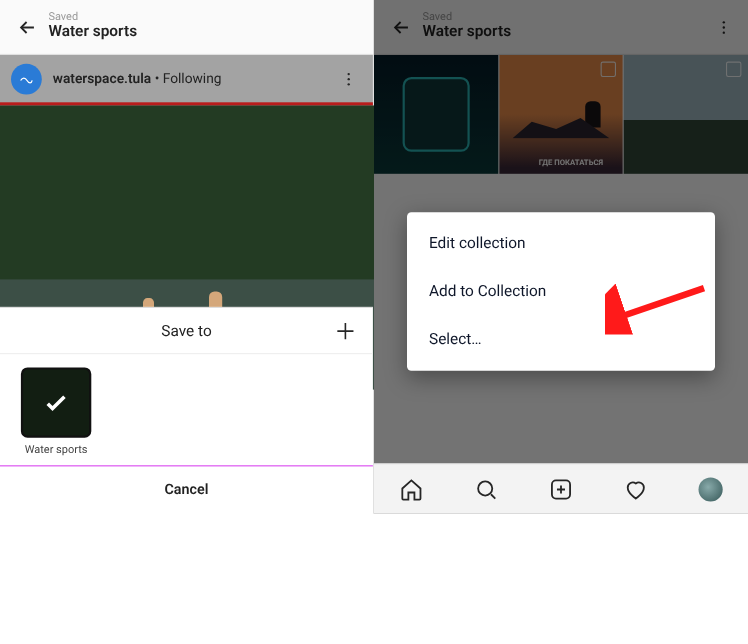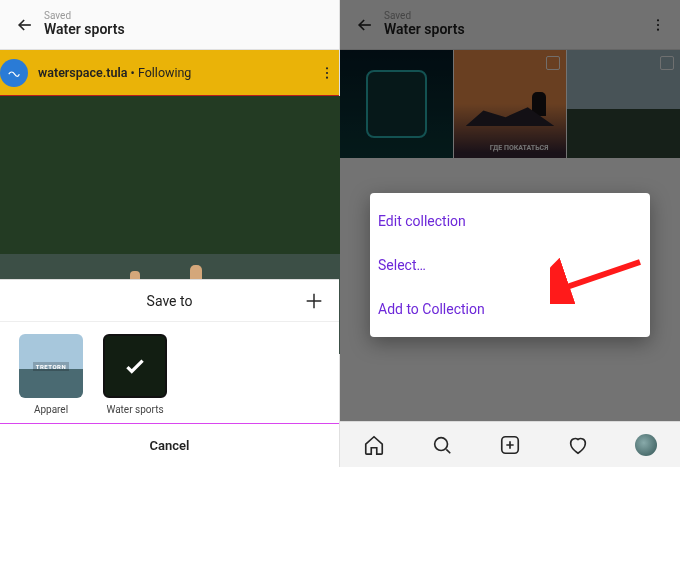--- a/index.html
+++ b/index.html
@@ -10,21 +10,21 @@
 
   
   .header { height: 50px; display: flex; align-items: center; padding: 0 10px; background: #fafafa; border-bottom: 1px solid #e0e0e0; }
   .back-btn { width: 30px; height: 30px; display:flex; align-items:center; justify-content:center; }
   .header-text { flex: 1; margin-left: 4px; }
   .header-saved { font-size: 10px; color: #999; line-height: 1; }
   .header-title { font-size: 14px; font-weight: 600; color: #222; line-height: 1.2; }
   .more-btn { width: 24px; height: 24px; display:flex; align-items:center; justify-content:center; }
 
   
-  .user-row { height: 46px; display:flex; align-items:center; padding: 0 0; background: #eab308; border-bottom: 1px solid #b91c1c; }
+  .user-row { height: 46px; display:flex; align-items:center; padding: 0 10px; background: #a3a3a3; border-bottom: 3px solid #b91c1c; }
   .avatar { width: 28px; height:28px; border-radius:50%; background:#2a7bd6; display:flex; align-items:center; justify-content:center; }
   .username { font-size: 12.5px; font-weight:600; color:#222; margin-left:10px; flex:1; }
   .username span.light { font-weight:400; }
 
   
   .feed-img { width: 340px; height: 258px; background:#1a2d1a; position:relative; overflow:hidden; }
   .forest { position:absolute; top:0; left:0; right:0; height: 165px; background:#233b23; }
   .water { position:absolute; bottom:0; left:0; right:0; height: 100px; background:#3c4f46; }
   .boat { position:absolute; bottom:45px; left:105px; width:160px; height:38px; }
   .boat-hull { position:absolute; bottom:0; width:160px; height:18px; background:#e8e8e8; border-radius: 8px 30px 3px 3px / 8px 20px 3px 3px; border-bottom: 5px solid #2a4a72; }
@@ -52,21 +52,21 @@
   .gcell { flex:1; height:108px; position:relative; }
   .g1 { background:linear-gradient(#051c28,#0a3a3a); }
   .g1::after{ content:""; position:absolute; inset:20px 26px; border:2px solid #2cb5b5; border-radius:8px; background:#0e3638; }
   .g2 { background:linear-gradient(#e88c4a 50%,#3a2838 95%); }
   .g2::after{ content:""; position:absolute; left:12px; right:12px; bottom:32px; height:22px; background:#2a2530; clip-path: polygon(0 100%,20% 30%,45% 60%,70% 15%,100% 100%); }
   .g3 { background:linear-gradient(#9fb8c2 55%,#324838 55%); }
   .sel-sq { position:absolute; top:6px; right:6px; width:14px; height:14px; border:1.5px solid rgba(255,255,255,0.9); border-radius:2px; }
 
   
   .menu { position:absolute; top:193px; left:30px; right:30px; background:#fff; border-radius:4px; box-shadow:0 6px 20px rgba(0,0,0,0.35); padding:6px 0; }
-  .menu-item { padding:14px 8px; font-size:14px; color:#6d28d9; }
+  .menu-item { padding:14px 20px; font-size:14px; color:#0f172a; }
 
   
   .arrow { position:absolute; top:254px; left:210px; }
 
   
   .bottom-nav { position:absolute; bottom:0; left:0; right:0; height:46px; display:flex; align-items:center; justify-content:space-around; background:rgba(250,250,250,0.95); border-top:1px solid rgba(0,0,0,0.1); }
   .nav-ic { width:24px; height:24px; display:flex; align-items:center; justify-content:center; }
   .nav-avatar { width:22px; height:22px; border-radius:50%; background: radial-gradient(circle at 40% 40%, #8aa, #355); }
 
   svg { display:block; }
@@ -121,26 +121,20 @@
     <div class="sheet-head">
       <div class="sheet-title">Save to</div>
       <div class="plus-btn">
         <svg width="22" height="22" viewBox="0 0 24 24" fill="none" stroke="#262626" stroke-width="1.6">
             <path d="M12 4v16M4 12h16"></path>
           </svg>
       </div>
     </div>
     <div class="collections">
       <div class="coll">
-        <div class="coll-thumb thumb-apparel">
-          <span class="label">TRETORN</span>
-        </div>
-        <div class="coll-name">Apparel</div>
-      </div>
-      <div class="coll">
         <div class="coll-thumb thumb-water">
           <svg width="26" height="26" viewBox="0 0 24 24" fill="none" stroke="#fff" stroke-width="3">
               <path d="M5 13l4 4L19 7"></path>
             </svg>
         </div>
         <div class="coll-name">Water sports</div>
       </div>
     </div>
     <div class="cancel-row">
       <span>Cancel</span>
@@ -178,22 +172,22 @@
     </div>
     <div class="gcell g3">
       <div class="sel-sq"></div>
     </div>
   </div>
 
   <div class="overlay"></div>
 
   <div class="menu">
     <div class="menu-item">Edit collection</div>
+    <div class="menu-item">Add to Collection</div>
     <div class="menu-item">Select…</div>
-    <div class="menu-item">Add to Collection</div>
   </div>
 
   <svg class="arrow" width="100" height="50" viewBox="0 0 100 50">
     <defs>
         <marker id="ah" markerWidth="10" markerHeight="10" refX="2" refY="5" orient="auto">
           <path d="M0 0 L10 5 L0 10 Z" fill="#ff1a1a"></path>
         </marker>
       </defs>
     <line x1="90" y1="8" x2="8" y2="36" stroke="#ff1a1a" stroke-width="6" marker-end="url(#ah)"></line>
   </svg>

